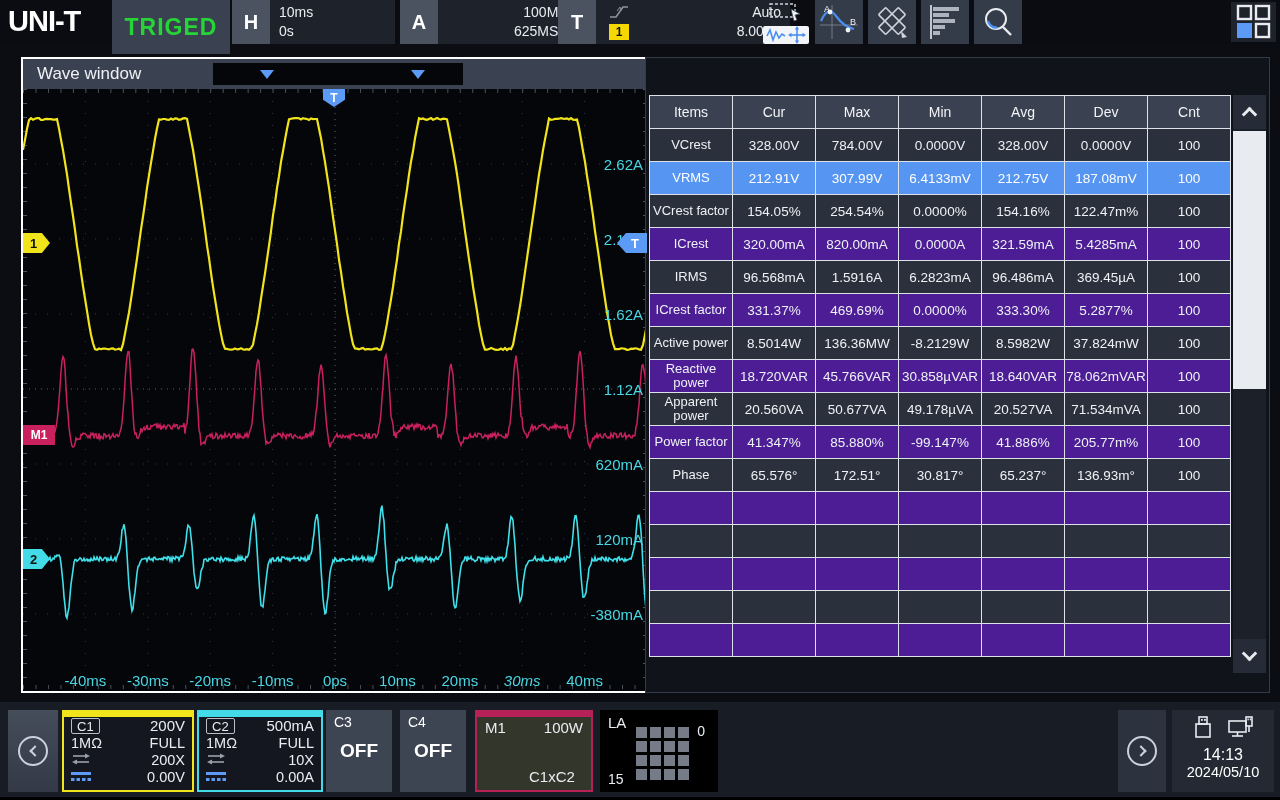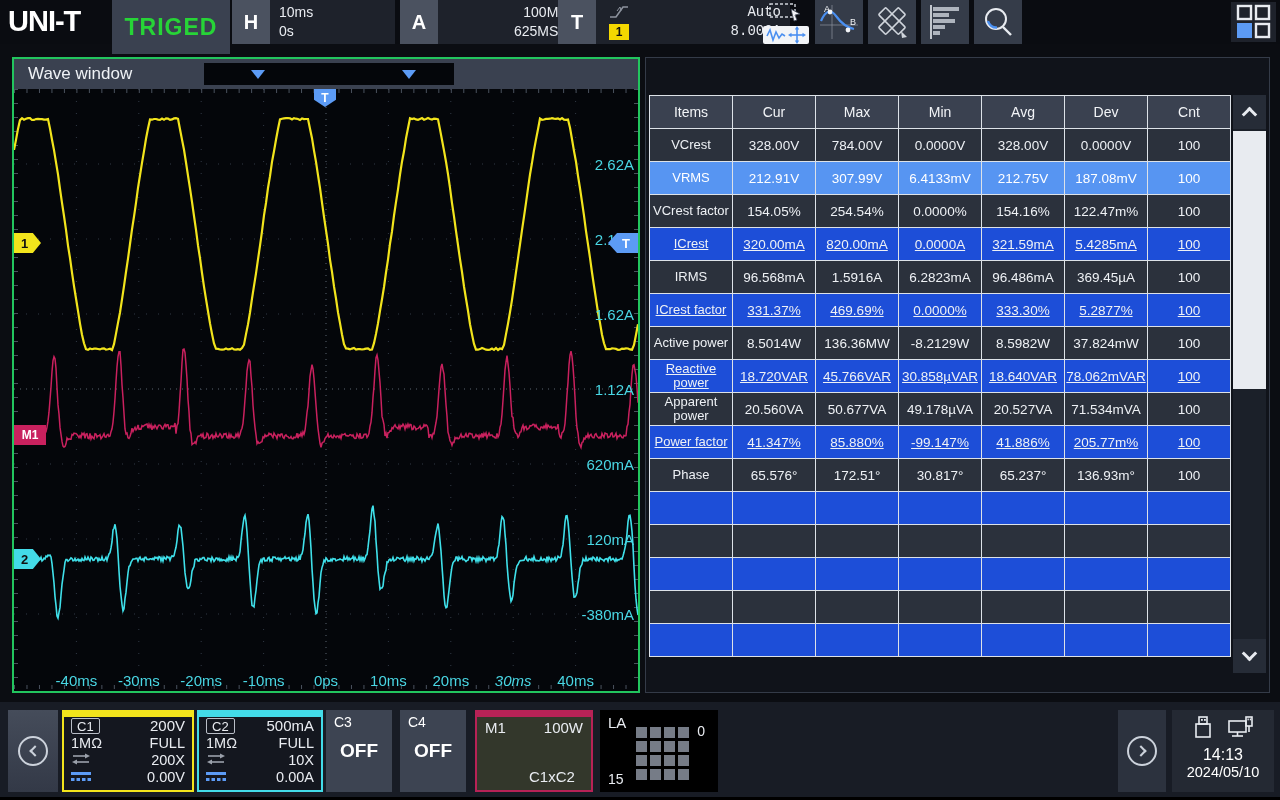--- a/index.html
+++ b/index.html
@@ -16,30 +16,30 @@
   .keybox { width:38px; height:44px; background:#4b5260; color:#fff; font-size:20px; font-weight:bold;
             display:flex; align-items:center; justify-content:center; }
   .sect { position:absolute; top:0; height:44px; display:flex; }
   .sect-h { left:232px; } .sect-a { left:400px; } .sect-t { left:558px; }
   .vals { background:#1e222b; height:44px; padding:3px 9px 0 9px; color:#e9ecf1; font-size:14px; line-height:19px; }
   .vals.left { width:125px; text-align:left; }
   .vals.right { width:148px; text-align:right; }
   .t-mid { width:46px; height:44px; background:#1e222b; display:flex; flex-direction:column; align-items:center; justify-content:space-between; padding:3px 0 4px 0; }
   .t-src { width:20px; height:16px; background:#f5d800; color:#111; font-size:12px; font-weight:bold;
            display:flex; align-items:center; justify-content:center; }
-  .t-vals { width:106px;font-family:Liberation Mono, monospace; }
+  .t-vals { width:106px; }
   .iconrow { position:absolute; left:762px; top:0; height:44px; display:flex; gap:5px; }
   .ibox { width:48px; height:44px; background:#353c49; position:relative; display:flex; align-items:center; justify-content:center; }
   .ibox.combo { background:transparent; flex-direction:column; justify-content:space-between; padding:2px 0; }
   .movebox { width:46px; height:20px; background:#f2f4f7; border-radius:2px; display:flex; align-items:center; justify-content:center; }
   .winicon { position:absolute; left:1231px; top:2px; width:45px; height:40px; background:#1e222b;
              display:flex; align-items:center; justify-content:center; }
 
   
-  .wave { position:absolute; left:12px; top:57px; width:628px; height:636px; border:2px solid #22c55e; background:#04060a; }
+  .wave { position:absolute; left:21px; top:57px; width:628px; height:636px; border:2px solid #ffffff; background:#04060a; }
   .wave-title { height:30px; background:#3a4150; position:relative; color:#eef1f5; font-size:17px; line-height:30px; padding-left:14px; }
   .wave-insert { position:absolute; left:190px; top:4px; width:250px; height:22px; background:#04060a; }
   .tri { position:absolute; top:7px; width:0; height:0; border-left:7px solid transparent; border-right:7px solid transparent; border-top:9px solid #5c9bf5; }
   .plot { position:absolute; left:0; top:30px; width:624px; height:602px; background:#04060a; }
   .plot svg { position:absolute; left:0; top:0; }
   .amp-label { position:absolute; right:4px; transform:translateY(-50%); color:#49d7e4; font-size:15px; z-index:3; }
   .time-label { position:absolute; bottom:2px; transform:translateX(-50%); color:#49d7e4; font-size:15px; z-index:3; }
   .flag { position:absolute; z-index:4; font-weight:bold; font-size:13px; display:flex; align-items:center; }
   .flag-ch1 { left:0; top:144px; width:27px; height:20px; background:#f2e41c; color:#111; padding-left:7px;
               clip-path:polygon(0 0,70% 0,100% 50%,70% 100%,0 100%); }
@@ -55,21 +55,21 @@
   .pq { position:absolute; left:645px; top:57px; width:625px; height:636px; background:#10131a; border:1px solid #343b48; }
   .pq-title { height:32px; background:#3a4150; color:#eef1f5; font-size:17px; line-height:32px; padding-left:12px; position:relative; }
   .circ { position:absolute; top:3px; width:26px; height:26px; border-radius:50%; display:flex; align-items:center; justify-content:center;
           font-size:15px; font-weight:bold; color:#e9ecf1; }
   .help { right:52px; border:2px solid #dfe3e9; }
   .close { right:12px; background:#4a5160; border:1px solid #757c88; font-size:14px; }
   table.pq-table { position:absolute; left:3px; top:37px; width:581px; border-collapse:collapse; table-layout:fixed; }
   .pq-table th { background:#3a4150; color:#f2f4f7; font-size:14px; font-weight:normal; height:33px; border:1px solid #dde2e8; }
   .pq-table td { color:#eef1f5; font-size:13.5px; text-align:center; height:33px; border:1px solid #dde2e8;
                  background:#2b313c; white-space:nowrap; overflow:hidden; }
-  .pq-table tr.alt td { background:#1d4ed8;text-decoration:underline; }
+  .pq-table tr.alt td { background:#4c1d95; }
   .pq-table tr.sel td { background:#5795f2; color:#fff; }
   .pq-table td.lbl { font-size:13px; white-space:normal; }
   .lblwrap { max-height:30px; overflow:hidden; line-height:14px; }
   .scroll { position:absolute; left:587px; top:37px; width:33px; height:578px; background:#1b2029; }
   .sc-btn { position:absolute; left:0; width:33px; height:34px; background:#262c37; display:flex; align-items:center; justify-content:center; }
   .sc-up { top:0; } .sc-dn { bottom:0; }
   .chev { display:inline-block; width:11px; height:11px; border-top:3px solid #e8ebf0; border-right:3px solid #e8ebf0; }
   .chev.up { transform:rotate(-45deg); margin-top:5px; }
   .chev.dn { transform:rotate(135deg); margin-top:-5px; }
   .sc-thumb { position:absolute; left:0; top:36px; width:33px; height:258px; background:#e8ebf0; }

